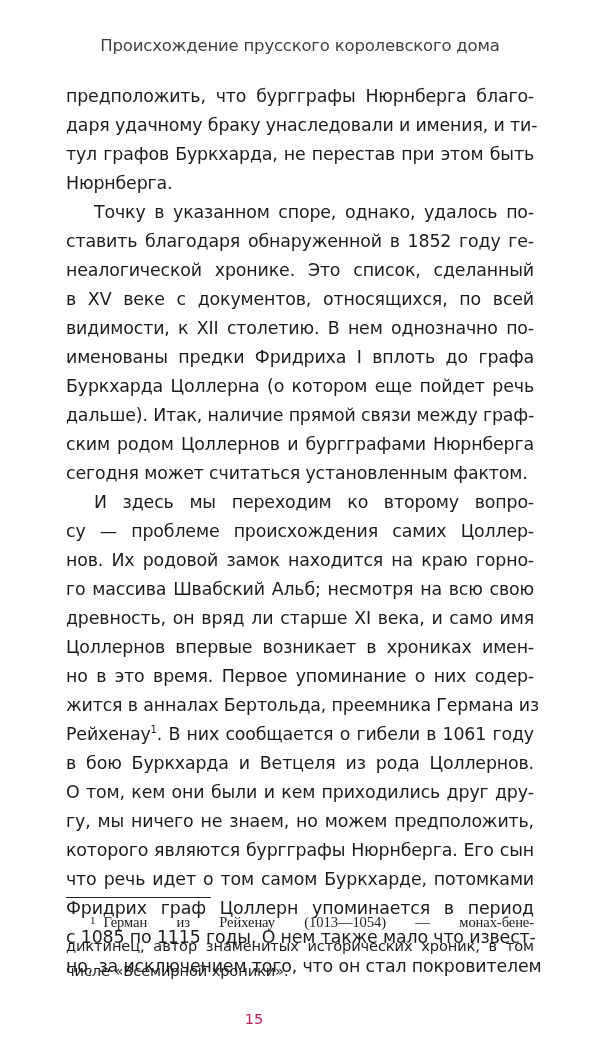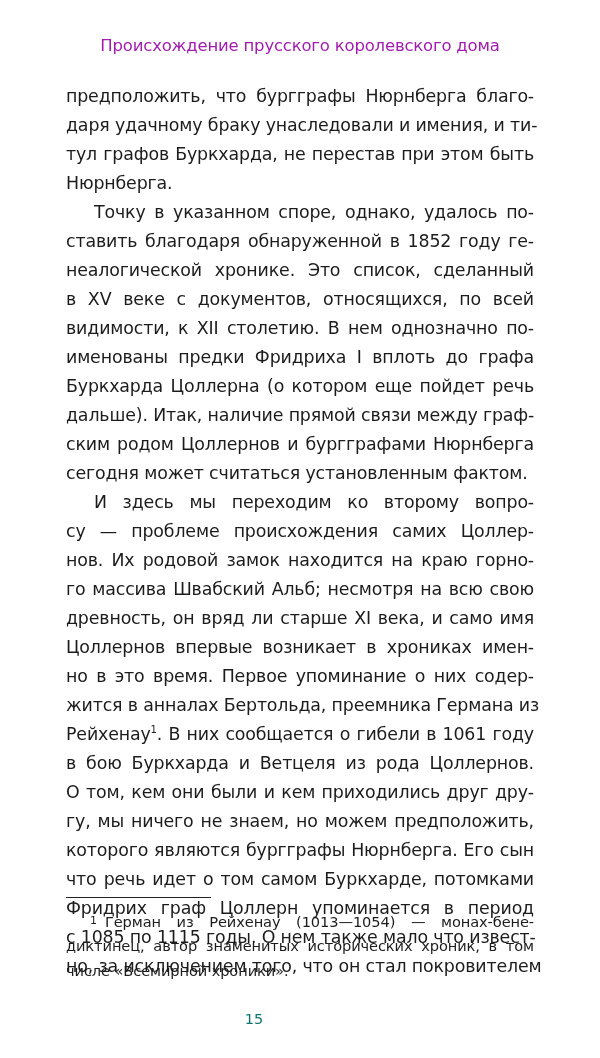--- a/index.html
+++ b/index.html
@@ -16,21 +16,21 @@
       font-family: "DejaVu Sans", "Liberation Sans", sans-serif;
     }
     .running-head {
       position: absolute;
       top: 36px;
       left: 0;
       width: 600px;
       text-align: center;
       font-size: 16.5px;
       letter-spacing: -0.2px;
-      color: #a21caf;
+      color: #404040;
     }
     .body-text {
       position: absolute;
       top: 82px;
       left: 66px;
       width: 468px;
     }
     .line {
       display: block;
       height: 29px;
@@ -76,38 +76,39 @@
       font-size: 14.6px;
       white-space: nowrap;
       letter-spacing: -0.1px;
     }
     .fn-line.justify {
       text-align: justify;
       text-align-last: justify;
     }
     .fn-line.indent {
       padding-left: 24px;
+      font-family: Liberation Serif, serif;
     }
     .fn-line.last {
       text-align: left;
       text-align-last: left;
     }
     .fn-num {
       font-size: 11px;
       vertical-align: 3px;
       margin-right: 8px;
     }
     .page-number {
       position: absolute;
       top: 1011px;
       left: 0;
       width: 508px;
       text-align: center;
       font-size: 14.5px;
-      color: #0f766e;
+      color: #be185d;
     }
   </style>
 </head>
 <body>
 
 <div class="running-head">Происхождение прусского королевского дома</div>
 
 <div class="body-text">
   <span class="line justify">предположить, что бургграфы Нюрнберга благо-</span>
   <span class="line justify">даря удачному браку унаследовали и имения, и ти-</span>

